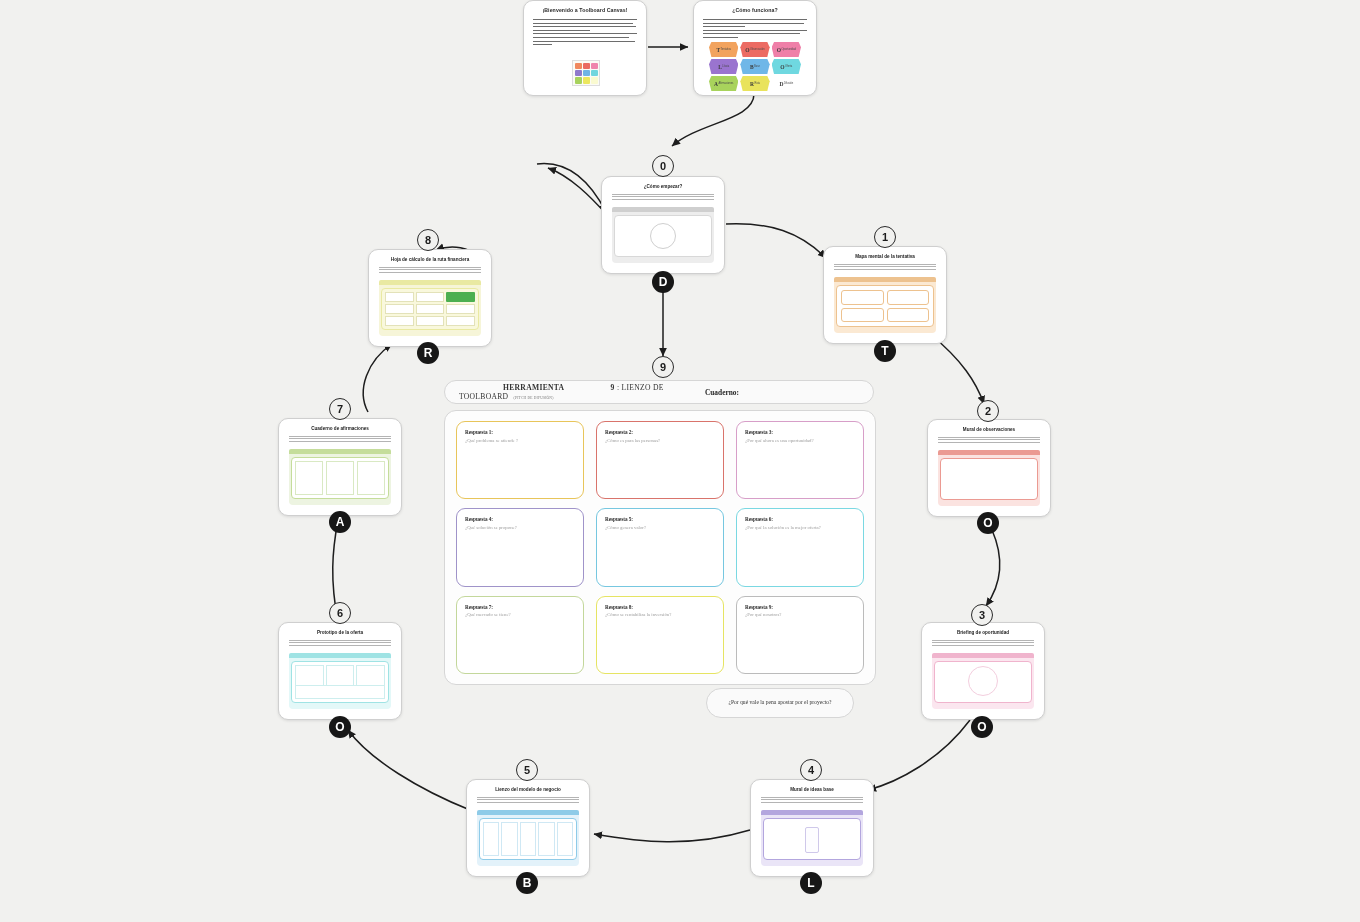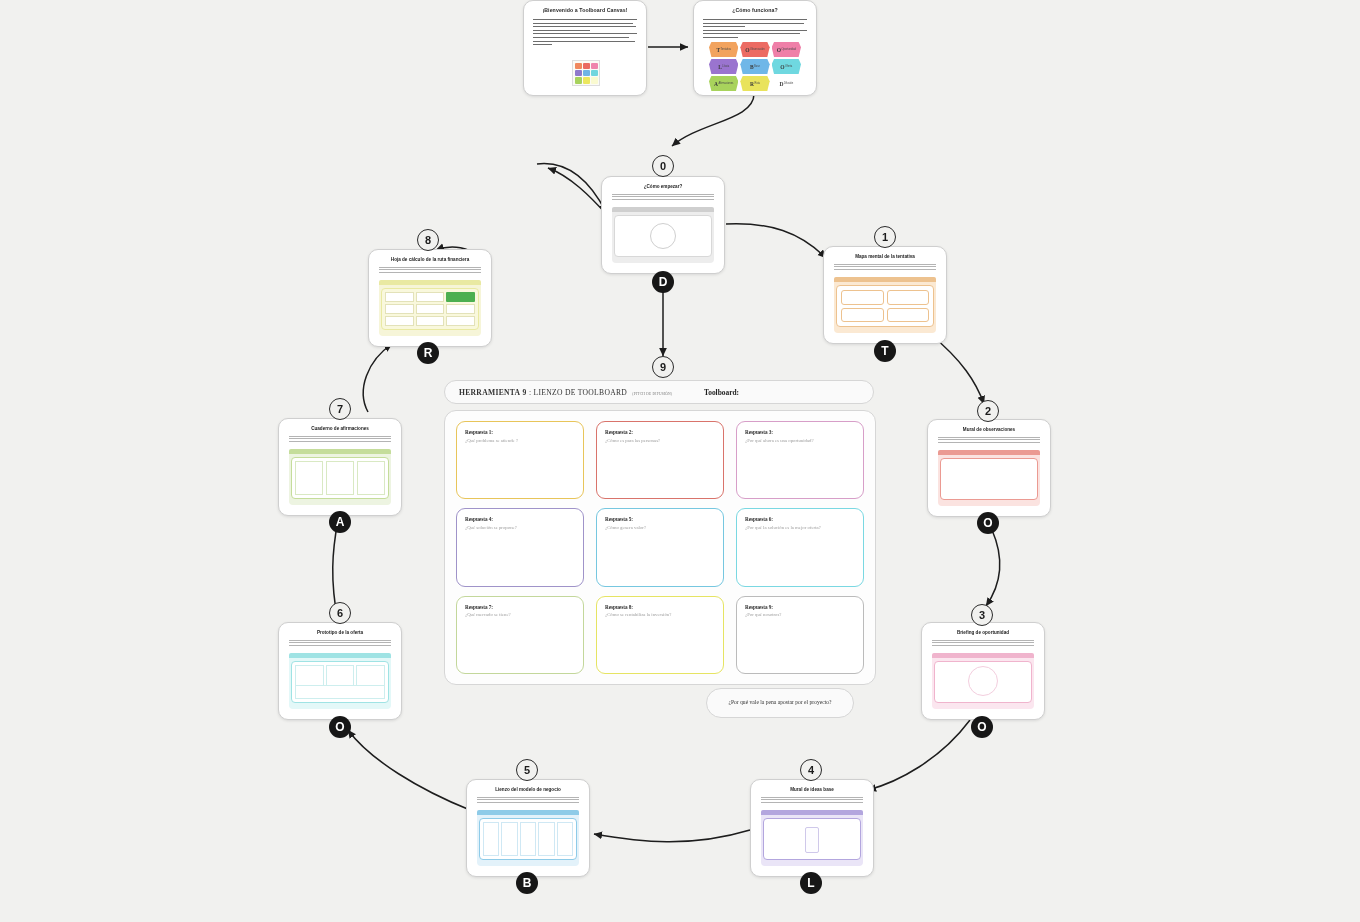--- a/index.html
+++ b/index.html
@@ -94,21 +94,21 @@
   #canvas-tool { position: absolute; left: 444px; top: 380px; width: 434px; height: 340px; }
   .tool-header {
     position: absolute; left: 0; top: 0; width: 430px; height: 24px;
     background: #fafafa; border: 1px solid #d6d6d6; border-radius: 12px;
     display: flex; align-items: center; padding: 0 14px;
   }
   .tool-h-main {
     font-family: "Liberation Serif", serif;
     font-size: 7.6px; letter-spacing: .3px; color: #333;
   }
-  .tool-h-main .bold { font-weight: bold; }
+  .tool-h-main .bold { font-weight: bold; margin-left: 44px; }
   .tool-h-sub { font-size: 3.6px; color: #777; margin-left: 3px; letter-spacing: .2px; }
   .tool-h-proj {
     margin-left: auto; margin-right: 120px;
     font-family: "Liberation Serif", serif;
     font-size: 7.4px; font-weight: bold; color: #1f1f1f;
   }
   .tool-body {
     position: absolute; left: 0; top: 30px; width: 432px; height: 275px;
     background: #fdfdfd; border: 1px solid #d6d6d6; border-radius: 12px;
     padding: 10px 11px;
@@ -441,21 +441,21 @@
   <div id="canvas-tool">
 
     <div class="tool-header">
       <div class="tool-h-main">
         <span class="bold">HERRAMIENTA</span>
         <span class="bold">9</span>
         <span>:</span>
         <span>LIENZO DE TOOLBOARD</span>
         <span class="tool-h-sub">(PITCH DE DIFUSIÓN)</span>
       </div>
-      <div class="tool-h-proj">Toolboard:</div>
+      <div class="tool-h-proj">Cuaderno:</div>
     </div>
 
     <div class="tool-body">
       <div class="grid3">
         <div class="qcard" style="border-color:#e8c55a">
           <div class="qt">Respuesta 1:</div>
           <div class="qq">¿Qué problema se atiende ?</div>
         </div>
         <div class="qcard" style="border-color:#d9736b">
           <div class="qt">Respuesta 2:</div>

